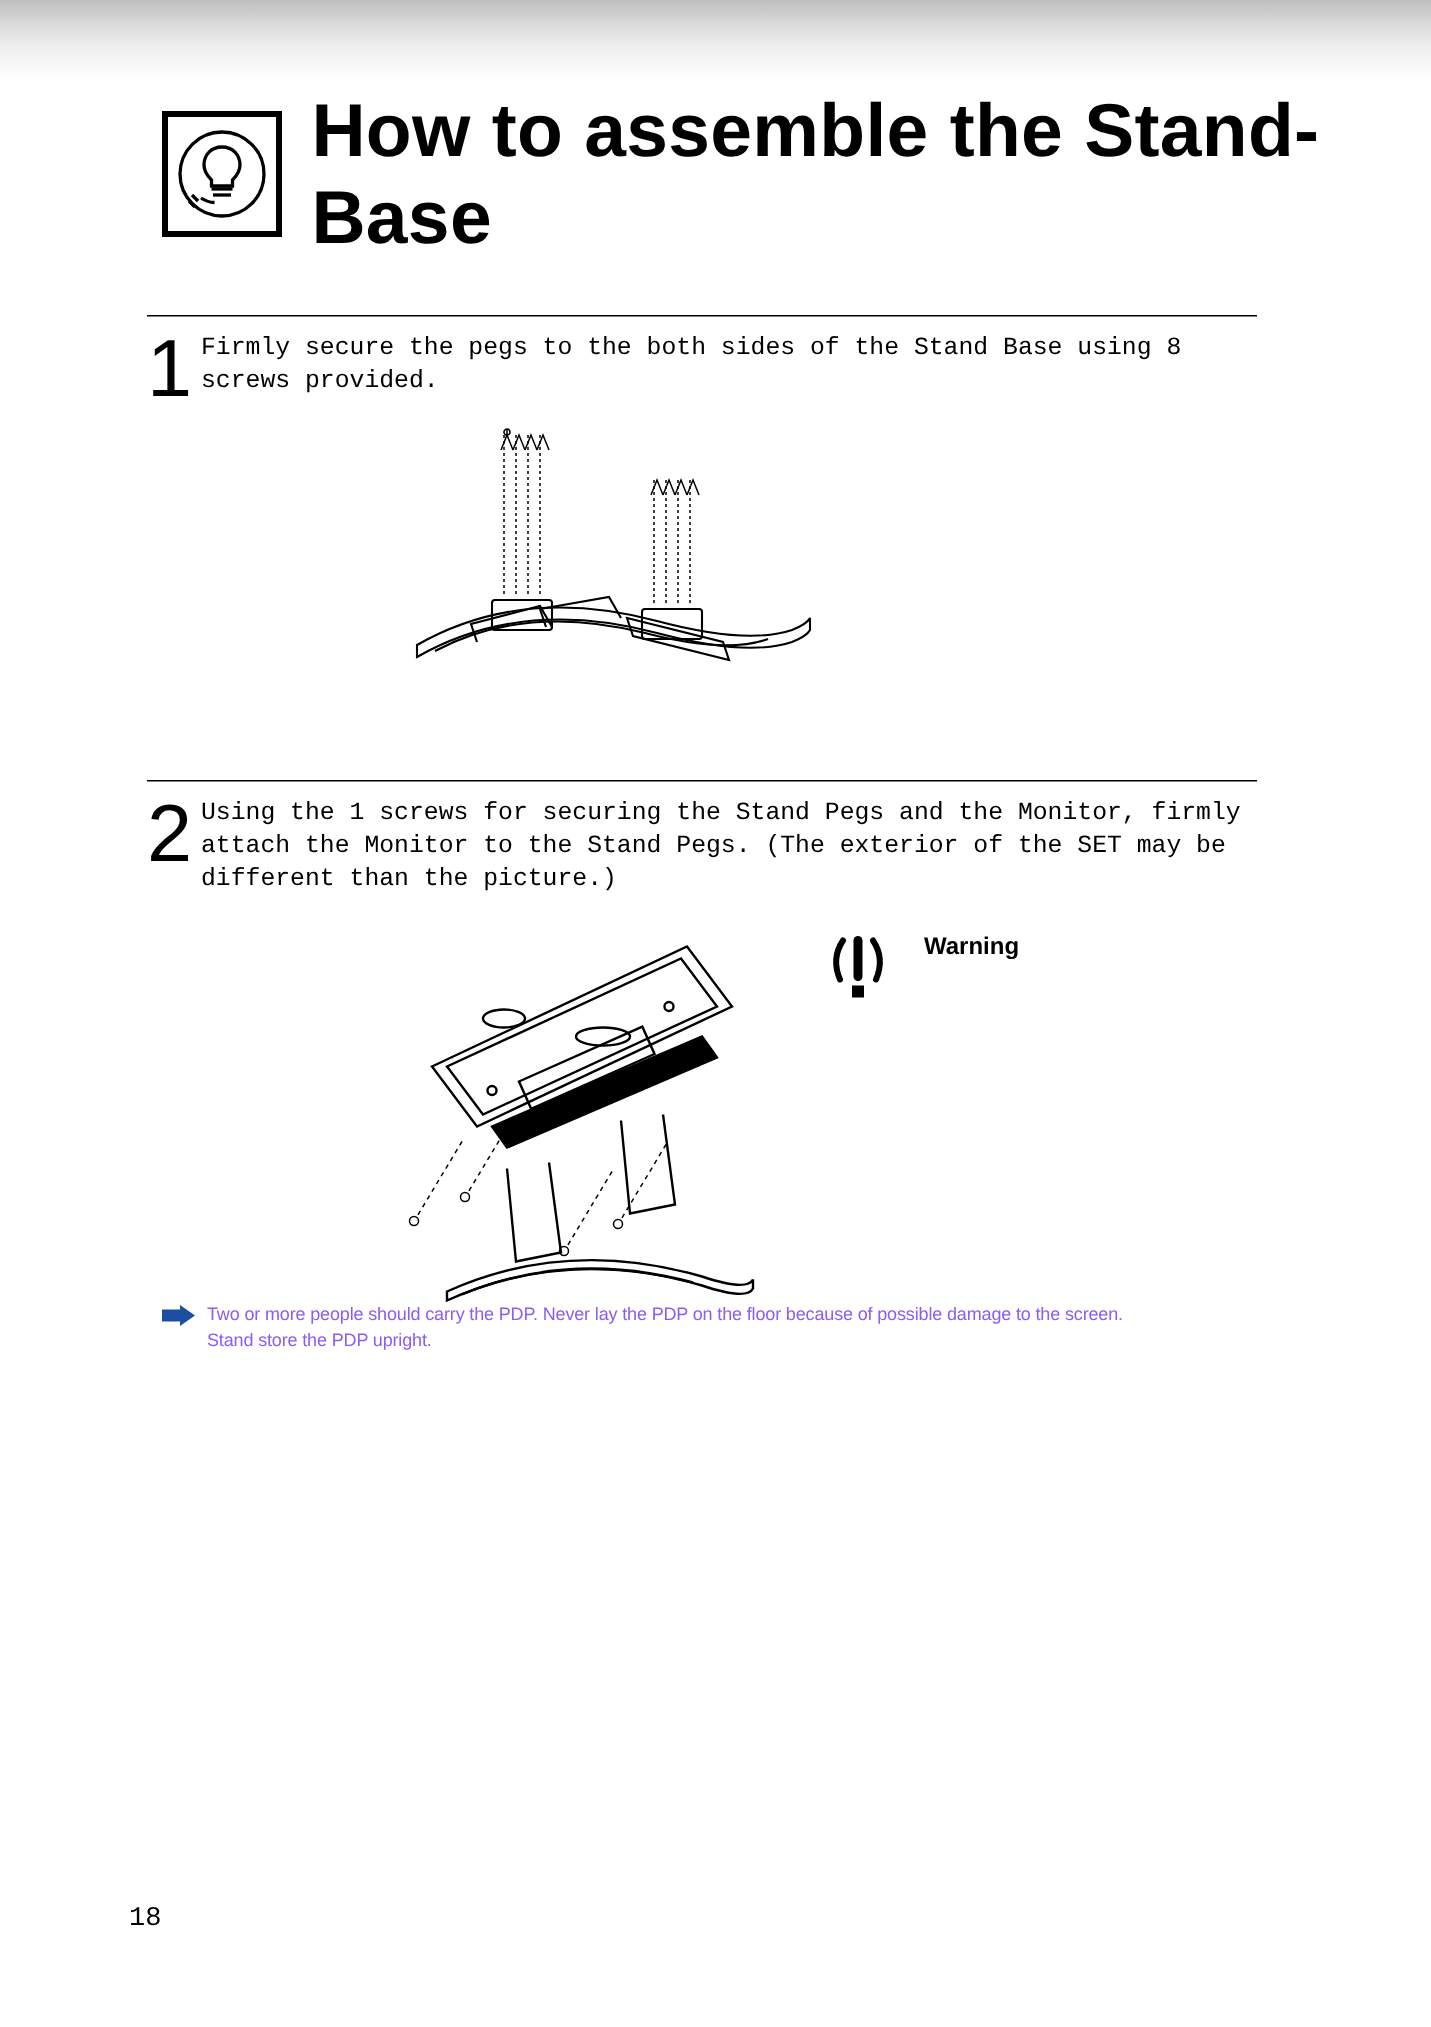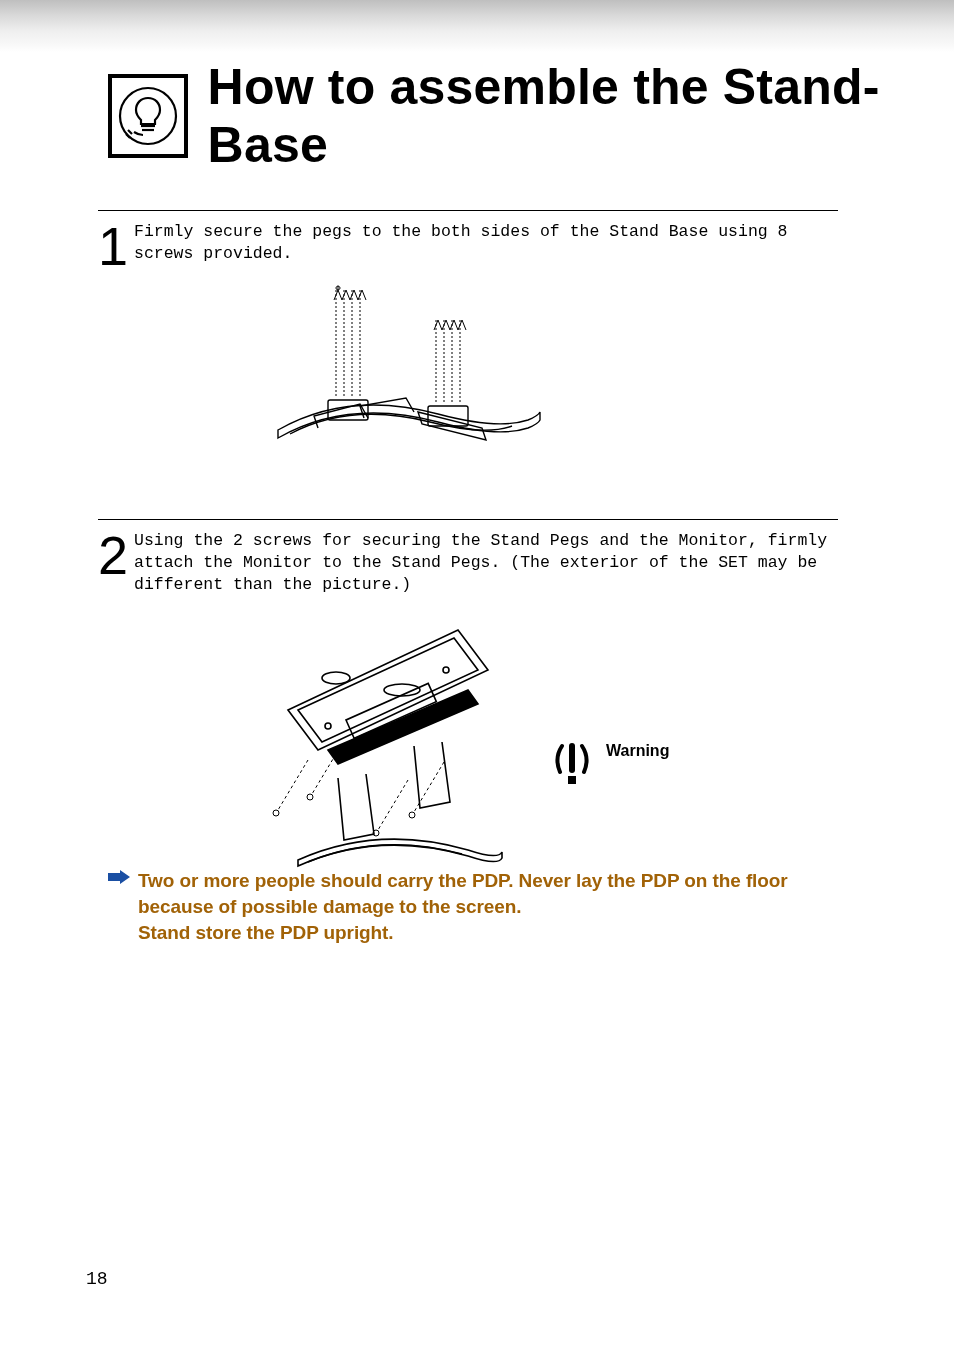--- a/index.html
+++ b/index.html
@@ -31,32 +31,32 @@
     font-size: 54px; font-weight: 300; line-height: 1;
     font-family: "Futura", "Helvetica Neue", Helvetica, Arial, sans-serif;
   }
   .step-text {
     margin-left: 36px; font-size: 16.5px; line-height: 1.35; font-weight: 300;
     font-family: Liberation Mono, monospace;
   }
   .step-figure { text-align: left; padding-left: 120px; margin-top: 14px; margin-bottom: 40px; }
 
   .step2-block { display:flex; align-items:flex-start; gap: 20px; margin-top: 24px; padding-left: 170px;}
-  .warning-col { display:flex; align-items:flex-start; gap:10px; margin-top: 120px;}
+  .warning-col { display:flex; align-items:flex-start; gap:20px; }
   .warn-icon { width: 48px; height: 48px; flex: 0 0 48px; }
   .warn-text { font-family: "Futura","Helvetica Neue",Arial,sans-serif; font-size:16px; font-weight:300; line-height:1.32; }
   .warn-title { font-weight:700; font-size:16px; margin-bottom:4px; }
 
   .note-row {
     position: absolute; left: 108px; top: 868px; width: 740px;
     display:flex; align-items:flex-start; gap:8px;
     font-family: "Futura", "Helvetica Neue", Helvetica, Arial, sans-serif;
   }
   .note-arrow { flex: 0 0 22px; margin-top:2px;}
-  .note-text { color: #a16207; font-size: 19px; font-weight: 700; line-height: 1.38; font-style: normal; }
+  .note-text { color: #8b5cf6; font-size: 12px; font-weight: 400; line-height: 1.38; font-style: normal; }
   .note-text { font-family: "Futura", "Helvetica Neue", Helvetica, Arial, sans-serif; }
   .note-text { letter-spacing: -0.1px; }
   .note-text { font-stretch: condensed; }
 
   .page-number {
     position: absolute; left: 86px; bottom: 62px; font-size: 18px;
     font-family: Liberation Mono, monospace;
   }
 </style>
 </head>
@@ -115,21 +115,21 @@
               <path d="M232 50 l4 -10 l4 10"></path>
               <path d="M240 50 l4 -10 l4 10"></path>
             </g>
           </g>
         </svg>
       </div>
     </div>
 
     <div class="step">
       <div class="step-num">2</div>
-      <div class="step-text">Using the 2 screws for securing the Stand Pegs and the Monitor, firmly attach the Monitor to the Stand Pegs. (The exterior of the SET may be different than the picture.)</div>
+      <div class="step-text">Using the 1 screws for securing the Stand Pegs and the Monitor, firmly attach the Monitor to the Stand Pegs. (The exterior of the SET may be different than the picture.)</div>
       <div class="step2-block">
         <div>
           <svg width="260" height="270" viewBox="0 0 260 270">
             <g stroke="#000" stroke-width="1.6" fill="none">
               <polygon points="20,90 190,10 220,50 50,130"></polygon>
               <polygon points="30,90 186,18 210,50 54,122"></polygon>
               <ellipse cx="68" cy="58" rx="14" ry="6"></ellipse>
               <ellipse cx="134" cy="70" rx="18" ry="6"></ellipse>
               <circle cx="60" cy="106" r="3"></circle>
               <circle cx="178" cy="50" r="3"></circle>

